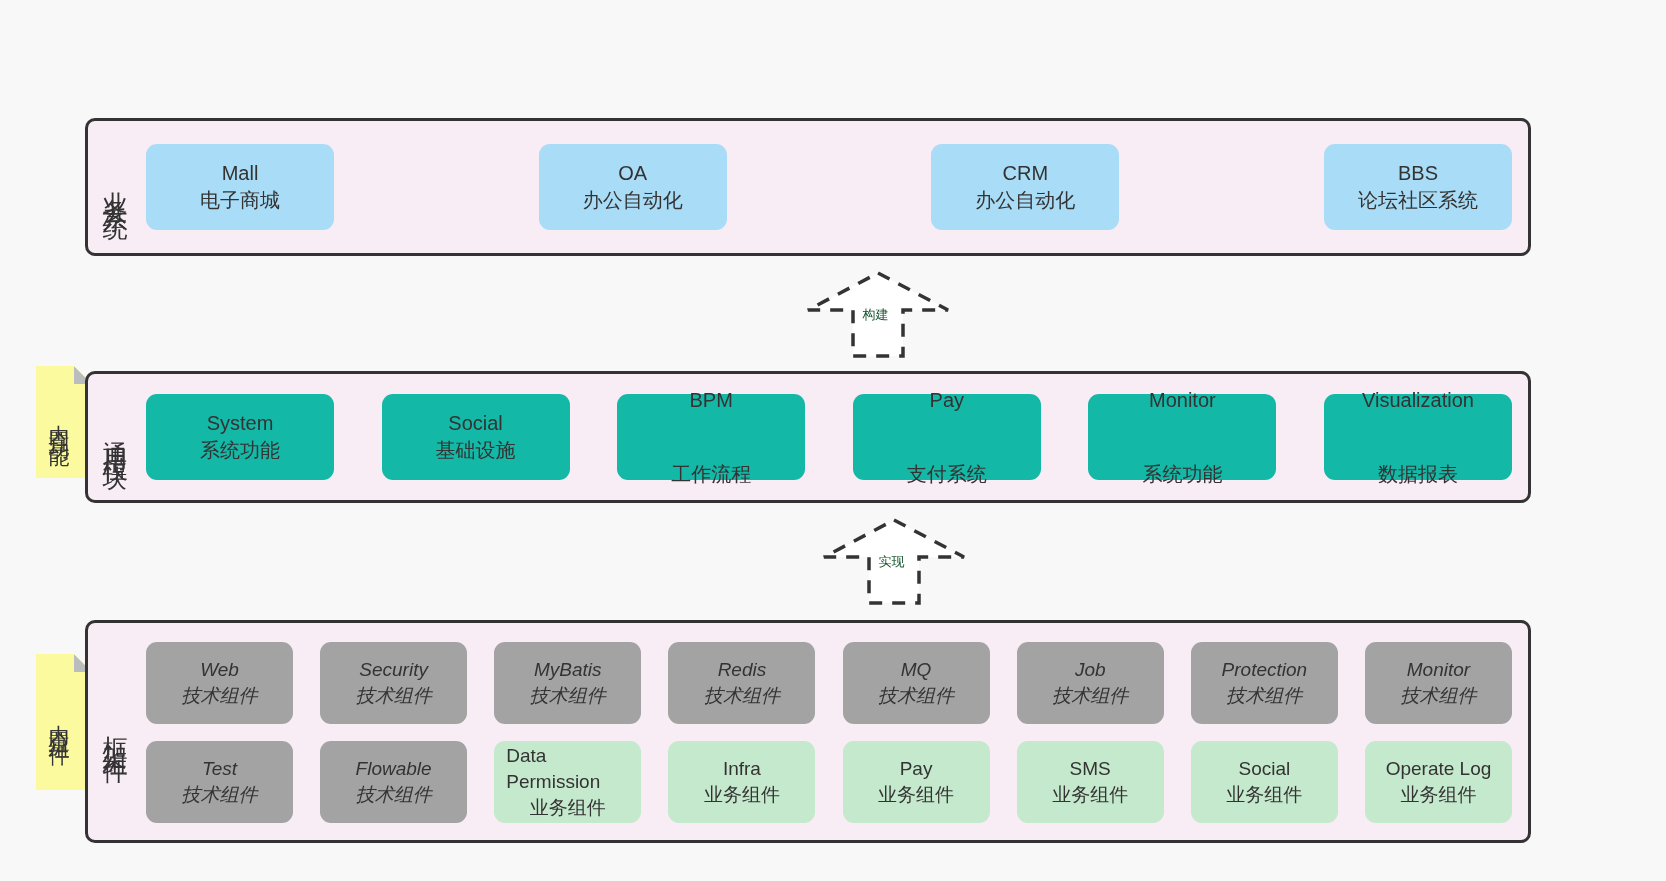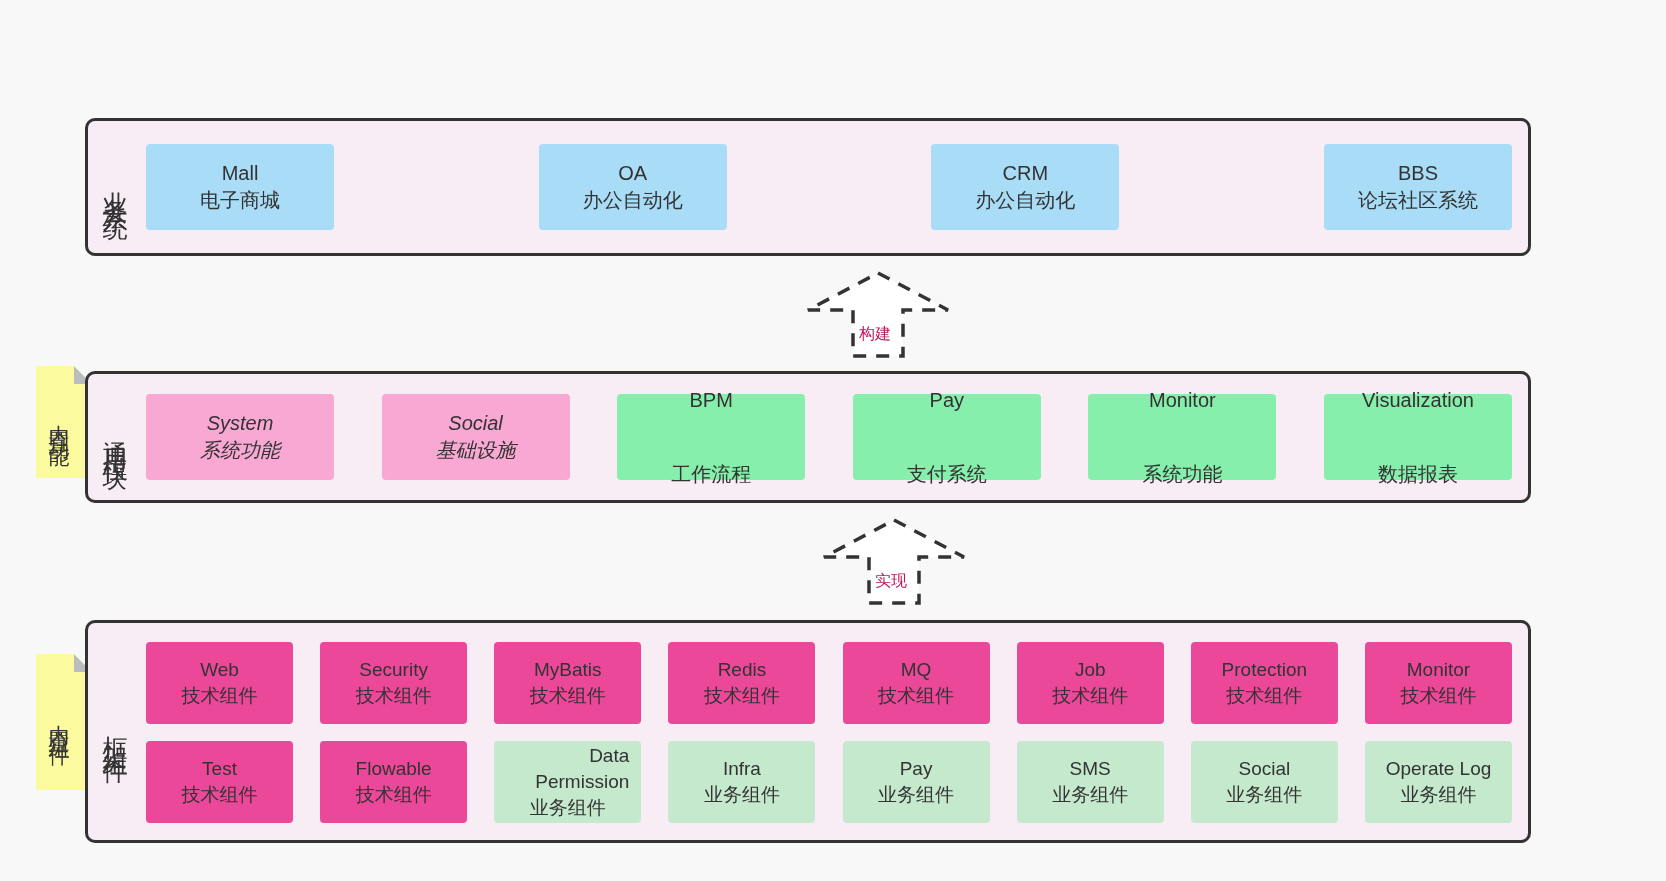--- a/index.html
+++ b/index.html
@@ -55,32 +55,32 @@
     flex-direction:column;
     justify-content:space-between;
   }
   .boxes { display:flex; justify-content:space-between; }
 
   .box {
     display:flex;
     flex-direction:column;
     align-items:center;
     justify-content:center;
-    text-align:right;
-    border-radius:4px;
+    text-align:left;
+    border-radius:11px;
     color:#333;
   }
   .box .t1, .box .t2 { display:block; }
   .w6 { width:188px; height:86px; font-size:20px; line-height:27px; padding:0 8px; }
   .w8 { width:147px; height:82px; font-size:19px; line-height:26px; padding:0 12px; }
 
   .blue   { background:#a9dcf6; }
-  .red    { background:#f9a8d4;font-style:italic; }
-  .pink   { background:#86efac;gap:47px; }
-  .green  { background:#ec4899; }
+  .red    { background:#14b8a6; }
+  .pink   { background:#14b8a6;gap:47px; }
+  .green  { background:#a3a3a3;font-style:italic; }
   .lgreen { background:#c5e9cc; }
 
   
   .note {
     position:absolute;
     left:36px;
     width:56px;
     background:#fbfa9e;
     z-index:0;
     clip-path:polygon(0 0, calc(100% - 18px) 0, 100% 18px, 100% 100%, 0 100%);
@@ -108,27 +108,27 @@
     clip-path:polygon(0 0, 100% 100%, 0 100%);
   }
 
   
   .arrow { position:absolute; width:146px; height:90px; z-index:2; }
   #arrow-build     { left:805px; top:270px; }
   #arrow-implement { left:821px; top:517px; }
   .arrow svg { display:block; }
   .arrow-label {
     position:absolute;
-    left:50%; top:52px;
+    left:50%; top:33px;
     transform:translateX(-58%);
     background:#ffffff;
     padding:0 3px;
-    font-size:16px;
+    font-size:13px;
     line-height:24px;
-    color:#be185d;
+    color:#14532d;
     white-space:nowrap;
   }
 </style>
 </head>
 <body>
 
 <div class="note" id="note-features">
   <div class="fold"></div>
   <span class="v-text">内置功能</span>
 </div>

